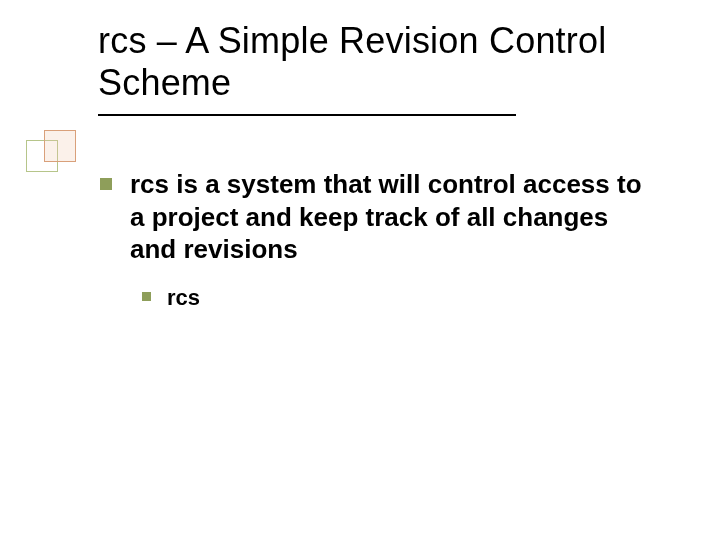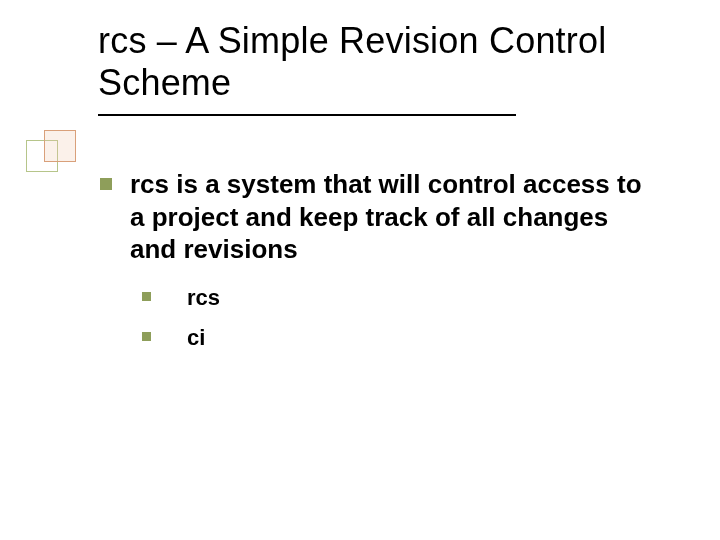--- a/index.html
+++ b/index.html
@@ -86,21 +86,20 @@
     line-height: 1.25;
   }
   .sublist {
     margin-left: 42px;
     margin-top: 8px;
   }
   .level2 {
     display: flex;
     align-items: flex-start;
     margin-bottom: 12px;
-    gap: 20px;
   }
   .level2 .bullet {
     flex: 0 0 auto;
     width: 9px;
     height: 9px;
     background: #8e9e5a;
     margin-top: 8px;
     margin-right: 16px;
   }
   .level2 .text {
@@ -126,21 +125,17 @@
     <div class="level1">
       <div class="bullet"></div>
       <div class="text">rcs is a system that will control access to a project and keep track of all changes and revisions</div>
     </div>
 
     <div class="sublist">
       <div class="level2">
         <div class="bullet"></div>
         <div class="text">rcs</div>
       </div>
-      <div class="level2">
-        <div class="bullet"></div>
-        <div class="text">ci</div>
-      </div>
     </div>
 
   </div>
 
 </div>
 
 </body></html>

